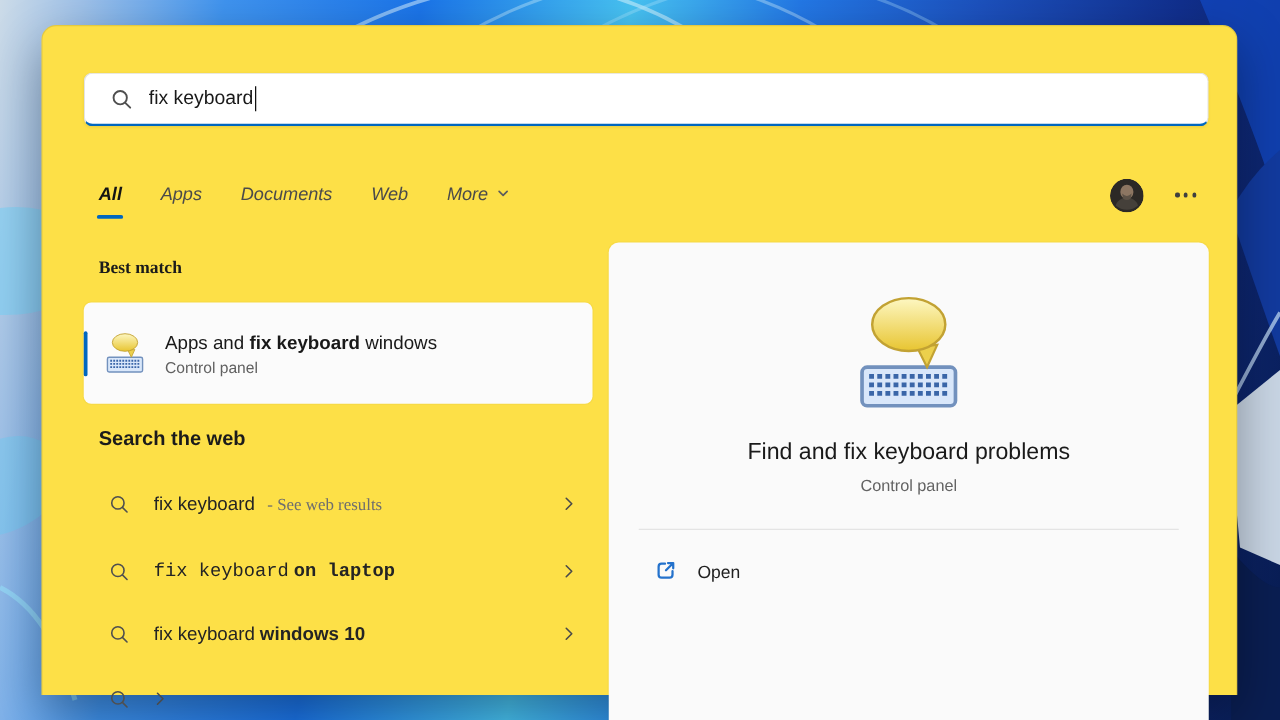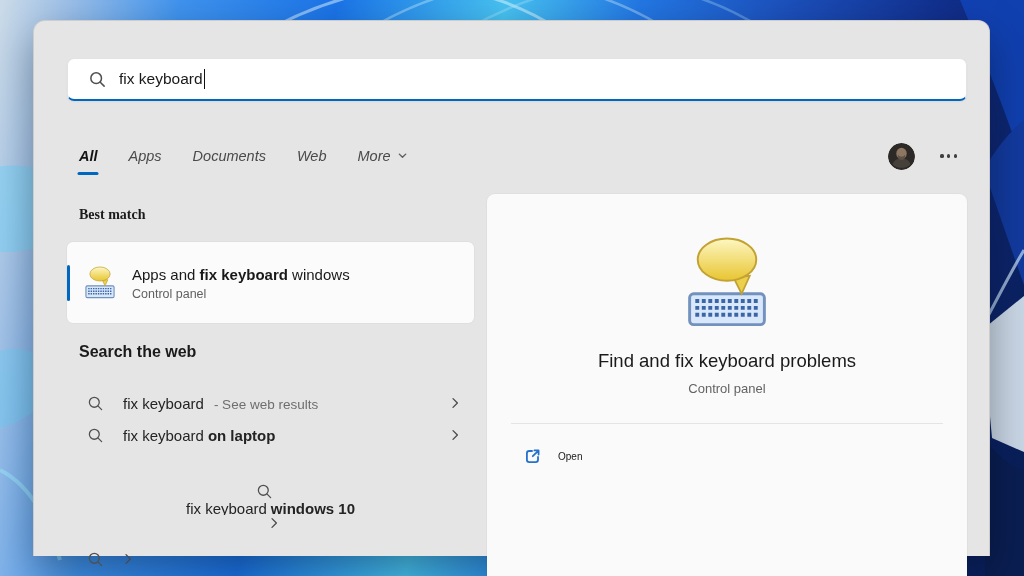--- a/index.html
+++ b/index.html
@@ -6,21 +6,21 @@
   html,body { width:1024px; height:576px; overflow:hidden; }
   body { font-family:"Liberation Sans","DejaVu Sans",sans-serif; position:relative; }
 
   
   .wallpaper { position:absolute; inset:0;
     background:linear-gradient(100deg,#ccdbe8 0%,#9dc0e8 6%,#3f93ee 16%,#1b74e8 30%,#47c2f1 45%,#2377e4 57%,#1c50bc 70%,#112f8d 84%,#081c50 100%); }
   .wallpaper svg { position:absolute; inset:0; }
 
   
   .panel { position:absolute; left:33px; top:20px; width:957px; height:536px;
-    background:#e5e5e5; border-radius:12px 12px 0 0;
+    background:#fde047; border-radius:12px 12px 0 0;
     border:1px solid rgba(0,0,0,.10); border-bottom:none;
     box-shadow:0 16px 40px rgba(0,0,0,.35); }
 
   
   .searchbox { position:absolute; left:33px; top:37px; width:900px; height:43px;
     background:#ffffff; border:1px solid #e3e3e3; border-bottom:2px solid #0067c0;
     border-radius:7px; display:flex; align-items:center; padding:0 14px;
     box-shadow:0 1px 2px rgba(0,0,0,.05); }
   .searchbox .mag { width:19px; height:19px; margin:0 12px 0 6px; flex:0 0 auto; }
   .searchbox .query { font-size:15.5px; color:#191919; white-space:pre; }
@@ -46,36 +46,36 @@
   .bm-title { font-size:15px; color:#191919; line-height:21px; }
   .bm-title b { font-weight:bold; }
   .bm-sub { font-size:12.5px; color:#616161; margin-top:2px; }
 
   .web-header { position:absolute; left:45px; top:322px; font-size:16px; font-weight:bold; color:#1b1b1b; }
   .webrow { position:absolute; left:33px; width:407px; height:48px; border-radius:5px;
     display:flex; align-items:center; padding:0 14px 0 20px; }
   .webrow .mag { width:17px; height:17px; margin-right:19px; flex:0 0 auto; }
   .webrow .txt { font-size:15px; color:#242424; flex:1; white-space:nowrap; overflow:hidden; }
   .webrow .txt b { font-weight:bold; }
-  .webrow .ann { font-size:13.5px; color:#6e6e6e; margin-left:6px; }
+  .webrow .ann { font-size:13.5px; color:#6e6e6e; margin-left:6px;font-family:Liberation Serif, serif; }
   .webrow .bld { font-weight:bold; margin-left:4px; }
   .webrow .chevr { width:10px; height:16px; flex:0 0 auto; }
-  .r1 { top:358px; } .r2 { top:390px; } .r3 { top:462px;flex-direction:column; } .r4 { top:514px; }
+  .r1 { top:358px; } .r2 { top:412px;font-family:Liberation Mono, monospace; } .r3 { top:462px; } .r4 { top:514px; }
 
   
   .preview { position:absolute; left:453px; top:173px; width:480px; height:383px;
     background:#fafafa; border-radius:8px 8px 0 0; box-shadow:0 0 0 1px rgba(0,0,0,.025);
     display:flex; flex-direction:column; align-items:center; }
   .pv-icon { width:112px; height:104px; margin-top:38px; }
   .pv-title { font-size:18.5px; color:#1a1a1a; margin-top:14px; }
   .pv-sub { font-size:13px; color:#636363; margin-top:9px; }
   .pv-divider { width:432px; height:1px; background:#e4e4e4; margin-top:27px; }
   .pv-open { align-self:flex-start; display:flex; align-items:center; margin:23px 0 0 36px; }
   .pv-open .oicon { width:19px; height:19px; margin-right:16px; }
-  .pv-open .olabel { font-size:10px; color:#202020; }
+  .pv-open .olabel { font-size:14px; color:#202020; }
 </style>
 </head>
 <body>
 
 <div class="wallpaper">
   <svg viewBox="0 0 1024 576" preserveAspectRatio="none">
     <path d="M250,40 Q420,-60 560,30" fill="none" stroke="rgba(225,248,255,.5)" stroke-width="3"></path>
     <path d="M330,55 Q500,-70 660,25" fill="none" stroke="rgba(225,248,255,.35)" stroke-width="2.5"></path>
     <path d="M420,60 Q610,-80 780,40" fill="none" stroke="rgba(190,235,255,.3)" stroke-width="2.5"></path>
     <path d="M-20,170 Q60,150 90,220 Q40,260 -20,250 Z" fill="rgba(120,210,245,.55)"></path>

